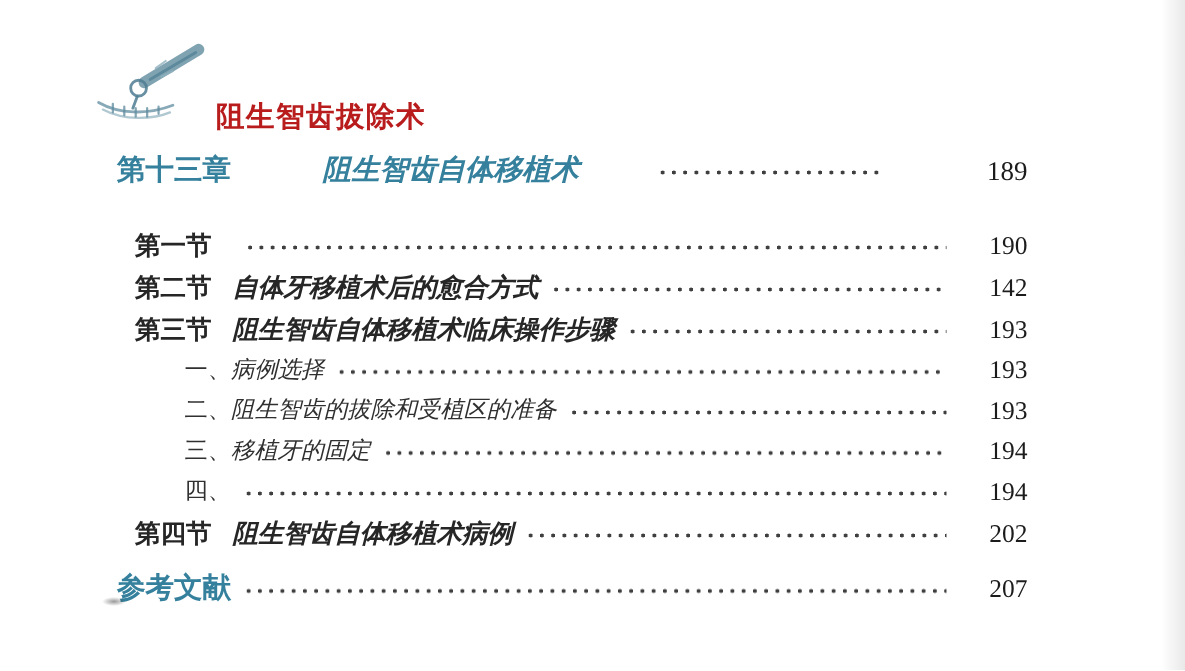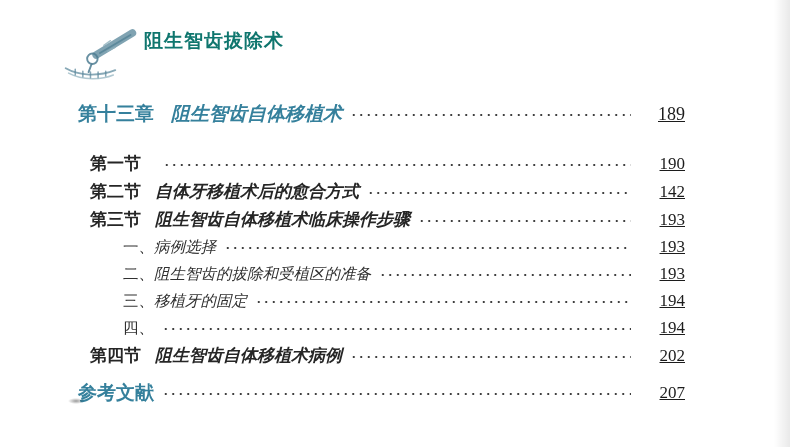--- a/index.html
+++ b/index.html
@@ -80,21 +80,20 @@
     background-position: left center;
   }
   .toc-page {
     flex: 0 0 auto;
     width: 46px;
     text-align: right;
     font-family: "Liberation Serif", serif;
     font-size: 17px;
     font-weight: 400;
     color: #1c1c1c;
-    text-decoration: underline;
   }
 
   .row-chapter {
     font-size: 19px;
     font-weight: 700;
     line-height: 28px;
     margin-bottom: 24px;
     color: #35809c;
   }
   .row-chapter .toc-label { margin-right: 17px; }
@@ -142,26 +141,26 @@
       <circle cx="34" cy="34" r="5.5" stroke="#4d7d92" stroke-width="2" opacity="0.85"></circle>
       <path d="M33 40 L30 48" stroke="#4d7d92" stroke-width="2" stroke-linecap="round" opacity="0.85"></path>
 
       <path d="M46 20 l7 -5 M50 26 l8 -4" stroke="#8fb0bd" stroke-width="1.5" stroke-linecap="round" opacity="0.8"></path>
 
       <path d="M6 44 C 20 52, 40 53, 58 46" stroke="#6a93a5" stroke-width="2" stroke-linecap="round" opacity="0.8"></path>
       <path d="M9 49 C 24 57, 44 56, 56 51" stroke="#8fb0bd" stroke-width="1.6" stroke-linecap="round" opacity="0.7"></path>
       <path d="M16 45 v6 M24 47 v6 M32 48 v6 M40 48 v6 M48 47 v5" stroke="#5d8a9d" stroke-width="1.6" stroke-linecap="round" opacity="0.75"></path>
     </svg>
     <div class="header-text">
-      <div class="book-title" style="color: #0f766e;">阻生智齿拔除术</div>
+      <div class="book-title" style="color: #b91c1c; margin-top: 38px;">阻生智齿拔除术</div>
     </div>
   </div>
 
   <div class="toc" id="toc">
-      <div class="toc-row row-chapter" style="color: rgb(53, 128, 156);">
+      <div class="toc-row row-chapter" style="color: rgb(53, 128, 156); gap: 44px;">
     <span class="toc-label">第十三章</span>
     <span class="toc-title">阻生智齿自体移植术</span>
     <span class="toc-dots"></span>
     <span class="toc-page">189</span>
   </div>
       <div class="toc-row row-section">
     <span class="toc-label">第一节</span>
     <span class="toc-dots"></span>
     <span class="toc-page">190</span>
   </div>

